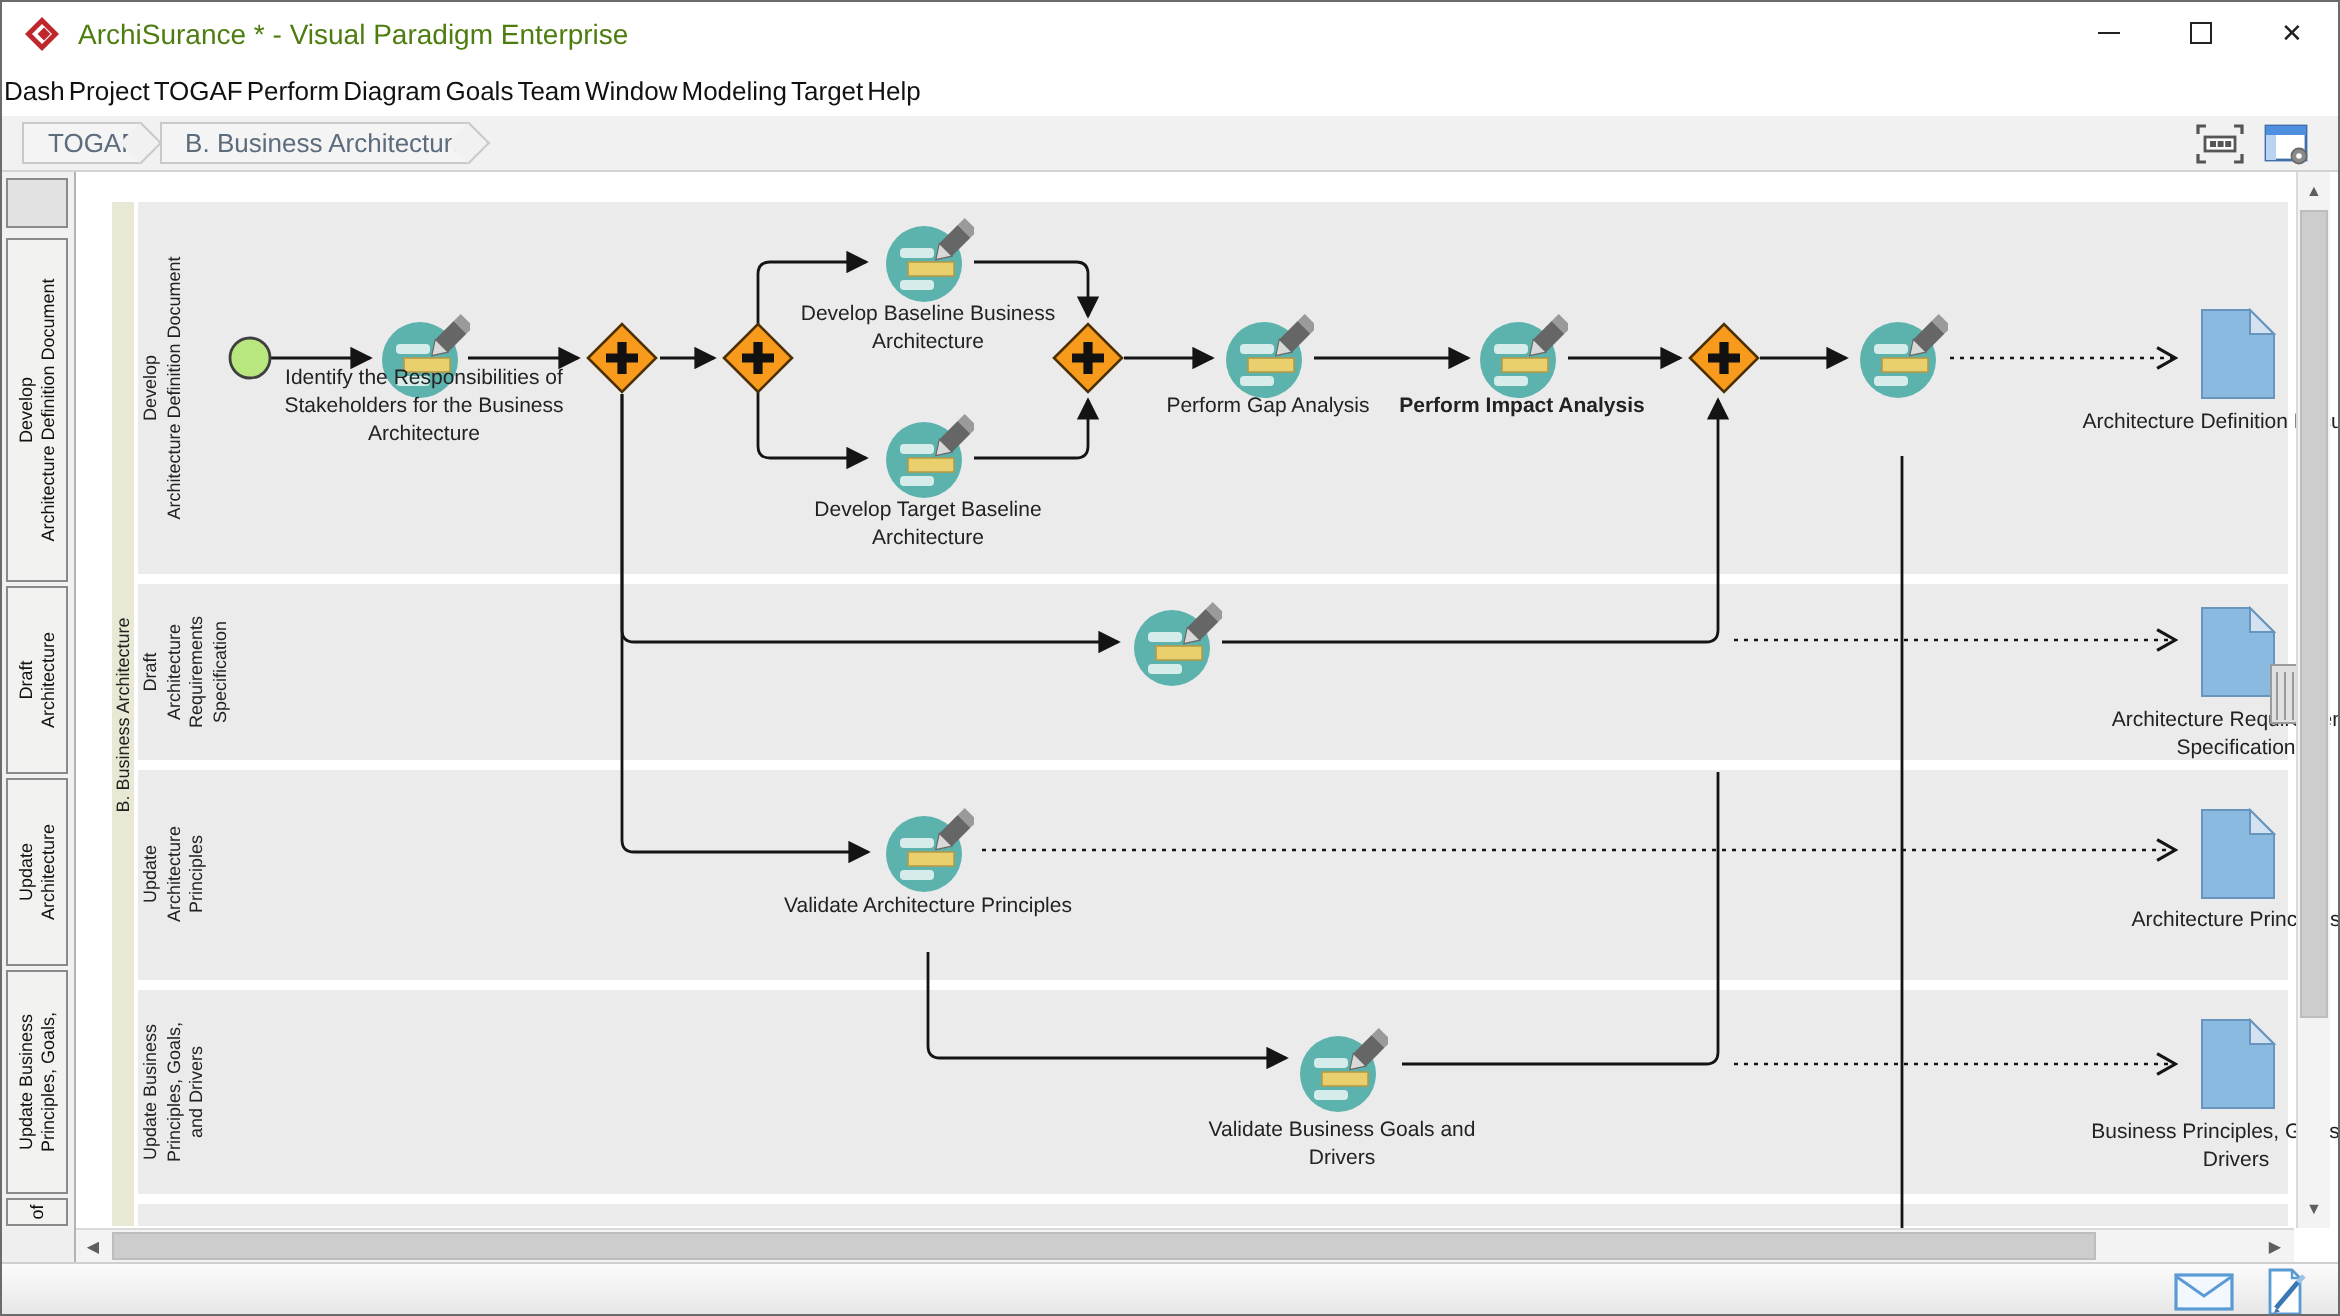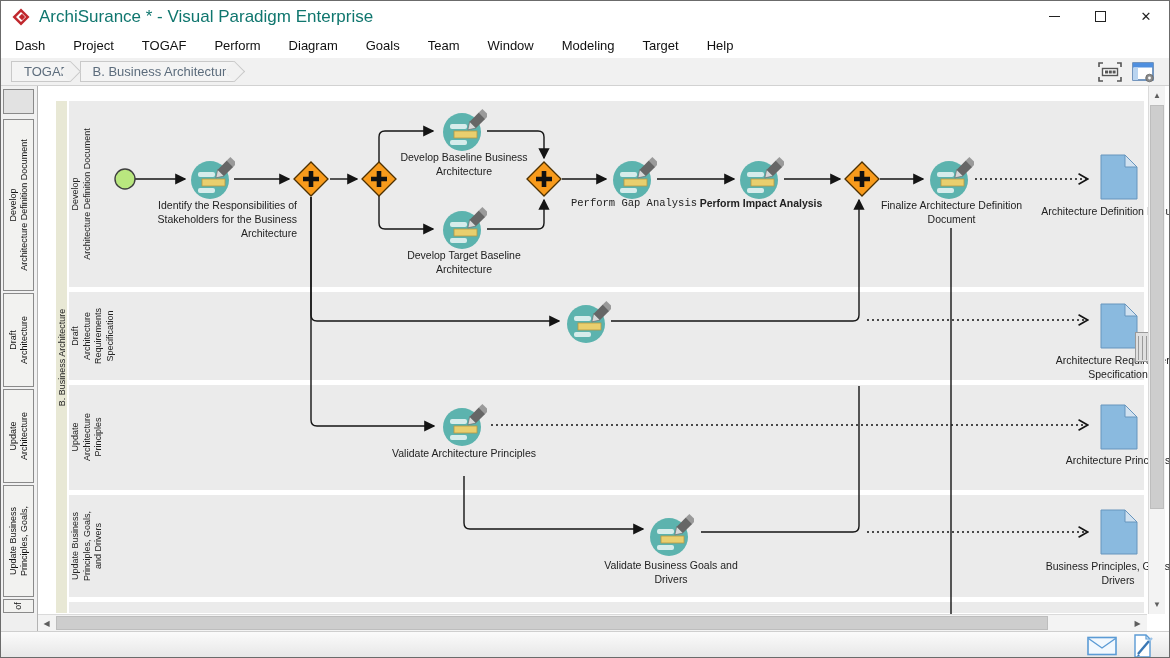--- a/index.html
+++ b/index.html
@@ -3,29 +3,29 @@
 <meta charset="utf-8">
 <style>
   * { box-sizing: border-box; margin:0; padding:0; }
   html,body { width:1170px; height:658px; overflow:hidden; }
   body { font-family:"Liberation Sans", sans-serif; background:#fff; }
   .window { position:relative; width:1170px; height:658px; border:1px solid #6b6b6b; background:#fff; overflow:hidden; }
 
   
   .titlebar { position:absolute; left:0; top:0; width:1168px; height:32px; background:#fff; display:flex; align-items:center; }
   .app-logo { width:18px; height:18px; margin-left:11px; }
-  .title-text { margin-left:9px; font-size:17px; color:#0f766e; }
+  .title-text { margin-left:9px; font-size:14px; color:#4d7c0f; }
   .win-controls { position:absolute; right:0; top:0; height:32px; display:flex; }
   .wbtn { width:46px; height:31px; display:flex; align-items:center; justify-content:center; font-size:13px; color:#222; }
   .min-glyph { display:block; width:11px; border-top:1.5px solid #222; }
   .max-glyph { display:block; width:11px; height:11px; border:1.2px solid #222; }
 
   
   .menubar { position:absolute; left:0; top:32px; width:1168px; height:25px; background:#fff; display:flex; align-items:center; }
-  .menu-item { font-size:13px; color:#111; padding:0 14px; cursor:default; }
+  .menu-item { font-size:13px; color:#111; padding:0 1px; cursor:default; }
 
   
   .bcbar { position:absolute; left:0; top:57px; width:1168px; height:28px; background:#f1f1f1; border-bottom:1px solid #d2d2d2; display:flex; align-items:center; }
   .bc-item { position:relative; height:21px; line-height:20px; padding:0 2px 0 12px; font-size:13px; color:#5c6c7c; background:#f4f4f4; border-top:1px solid #c9c9c9; border-bottom:1px solid #c9c9c9; border-left:1px solid #c9c9c9; z-index:1; }
   .bc-first { margin-left:10px; }
   .bc-chev { width:15px; height:15px; background:#f1f1f1; border-top:1px solid #c9c9c9; border-right:1px solid #c9c9c9; transform:rotate(45deg); margin-left:-8px; margin-right:2px; z-index:2; }
   .bc-tools { position:absolute; right:12px; top:3px; display:flex; gap:8px; }
   .bc-toolbtn { width:26px; height:22px; display:flex; align-items:center; justify-content:center; }
 
   
@@ -348,26 +348,25 @@
           <path d="M25,1 V13 H37 Z" fill="#d2e2f0" stroke="#6795bd"></path>
         </svg>
     </div>
     <div class="docnode" style="left:1099px; top:423px;">
       <svg width="38" height="46" viewBox="0 0 38 46">
           <path d="M1,1 H25 L37,13 V45 H1 Z" fill="#8abadf" stroke="#6795bd"></path>
           <path d="M25,1 V13 H37 Z" fill="#d2e2f0" stroke="#6795bd"></path>
         </svg>
     </div>
 
-    <div class="lbl" style="left:126px; top:112px; width:170px;text-align:right;">Identify the Responsibilities of Stakeholders for the Business Architecture</div>
+    <div class="lbl" style="left:126px; top:96px; width:170px;">Identify the Responsibilities of Stakeholders for the Business Architecture</div>
     <div class="lbl" style="left:383px; top:64px;  width:160px;">Develop Baseline Business Architecture</div>
     <div class="lbl" style="left:383px; top:162px; width:160px;">Develop Target Baseline Architecture</div>
-    <div class="lbl" style="left:558px; top:110px; width:150px;font-family:Liberation Mono, monospace;">Perform Gap Analysis</div>
+    <div class="lbl" style="left:558px; top:110px; width:150px;">Perform Gap Analysis</div>
     <div class="lbl" style="left:685px; top:110px; width:150px;font-weight:bold;">Perform Impact Analysis</div>
-    <div class="lbl" style="left:878px; top:112px; width:145px;">Finalize Architecture Definition Document</div>
     <div class="lbl" style="left:383px; top:360px; width:160px;">Validate Architecture Principles</div>
     <div class="lbl" style="left:590px; top:472px; width:160px;">Validate Business Goals and Drivers</div>
     <div class="lbl" style="left:1037px; top:118px; width:160px;">Architecture Definition Document</div>
     <div class="lbl" style="left:1037px; top:267px; width:160px;">Architecture Requirements Specification</div>
     <div class="lbl" style="left:1037px; top:367px; width:160px;">Architecture Principles</div>
     <div class="lbl" style="left:1037px; top:473px; width:160px;">Business Principles, Goals and Drivers</div>
 
     <div class="grip"></div>
 
     <div class="tabstrip">

